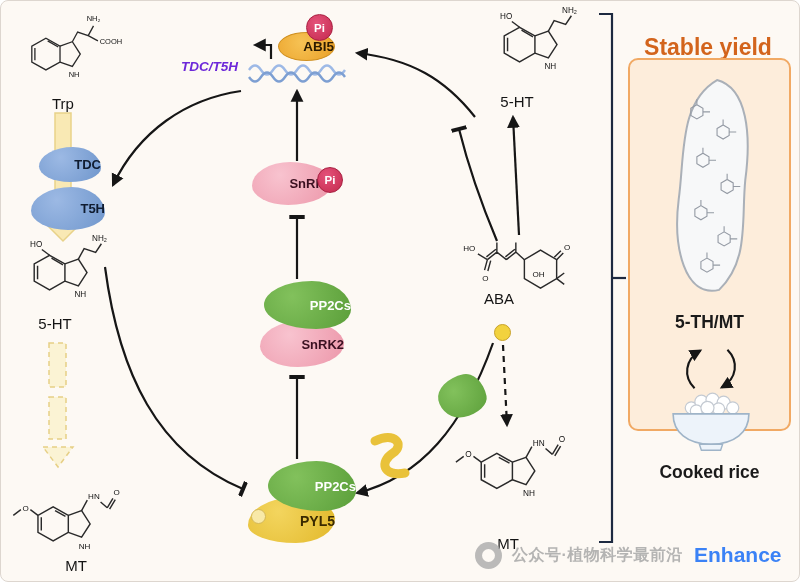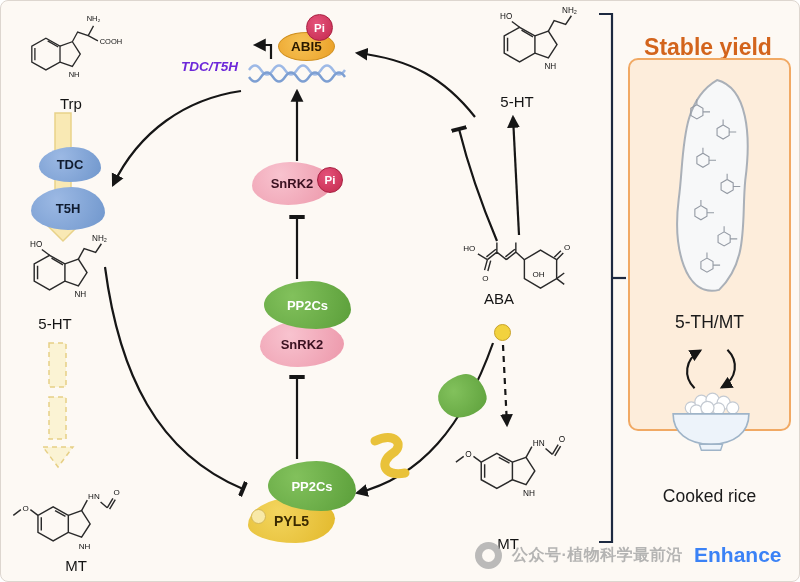--- a/index.html
+++ b/index.html
@@ -4,21 +4,21 @@
 <style>
   * { margin:0; padding:0; box-sizing:border-box; }
   body { font-family:"Liberation Sans","DejaVu Sans",sans-serif; background:#ffffff; }
   .canvas { position:relative; width:800px; height:582px; background:#fdf9f4;
             border:1px solid #ddd6cf; border-radius:8px; overflow:hidden; }
   svg.overlay { position:absolute; left:0; top:0; width:800px; height:582px; pointer-events:none; }
   .chem { position:absolute; }
   .mol-label { position:absolute; font-size:15px; color:#141414; text-align:center; width:60px; }
   .gene-label { position:absolute; left:180px; top:58px; font-style:italic; font-weight:bold;
                 font-size:13.5px; color:#6d28d9; }
-  .blob { position:absolute; display:flex; align-items:center; justify-content:center;
+  .blob { position:absolute; display:flex; align-items:center; justify-content:flex-end;
           font-size:13px; font-weight:600; }
   .blue  { background:radial-gradient(circle at 35% 30%, #9cb9e4, #6f96cc); color:#101c30;
            border-radius:55% 45% 50% 50% / 55% 60% 40% 45%; }
   .pink  { background:radial-gradient(circle at 35% 30%, #f8c3cf, #ec96a9); color:#3a1020;
            border-radius:48% 52% 55% 45% / 55% 50% 50% 45%; }
   .green { background:radial-gradient(circle at 32% 32%, #82c15c, #5a9e39); color:#ffffff;
            border-radius:55% 45% 40% 60% / 50% 60% 40% 50%; }
   .yellowb { background:radial-gradient(circle at 35% 30%, #f3d55e, #e2b82a); color:#3a2a00;
            border-radius:50% 50% 45% 55% / 60% 45% 55% 40%; }
   .orange { background:radial-gradient(circle at 40% 35%, #f6c254, #ea9f26); color:#2a1a00;
@@ -38,30 +38,30 @@
   .pyl5      { left:247px; top:497px; width:87px; height:45px; z-index:2; font-size:14px; }
   .aba-dot-bound { position:absolute; left:250px; top:508px; width:15px; height:15px; z-index:4;
         background:#f8e9a8; border:1px solid #d4b858; border-radius:50%; }
   .aba-dot-free { position:absolute; left:493px; top:323px; width:17px; height:17px;
         background:#f2d23e; border:1px solid #c8a22a; border-radius:50%; }
   .pyl5-free { position:absolute; left:437px; top:374px; width:48px; height:42px;
         background:radial-gradient(circle at 35% 35%, #82c15c, #5c9f3a);
         border-radius:62% 38% 55% 45% / 48% 62% 38% 52%; transform:rotate(-12deg); }
   .squiggle { position:absolute; left:362px; top:430px; }
   .panel { position:absolute; left:627px; top:57px; width:163px; height:373px;
-           background:#fdeddb; border:2px solid #f1a964; border-radius:10px; }
+           background:#fdeddb; border:2px solid #f1a964; border-radius:10px;font-weight:bold; }
   .panel-title { position:absolute; left:624px; top:17px; width:166px; text-align:center;
            font-size:23px; font-weight:bold; color:#d3641c;margin-top:16px; }
   .p-grain { position:absolute; left:24px; top:14px; }
   .p-product { position:absolute; left:0; top:252px; width:100%; text-align:center;
            font-size:17.5px; color:#1a1a1a; }
   .p-cycle { position:absolute; left:46px; top:280px; }
   .p-bowl { position:absolute; left:33px; top:330px; }
   .p-food { position:absolute; left:0; top:402px; width:100%; text-align:center;
-           font-size:17.5px; color:#1a1a1a;margin-top:24px; }
+           font-size:17.5px; color:#1a1a1a; }
   .enhance { position:absolute; left:693px; top:542px; font-size:21px; font-weight:bold;
            color:#3b82f6; }
   .watermark { position:absolute; left:474px; top:541px; display:flex; align-items:center;
            gap:10px; opacity:.8; z-index:6; }
   .wm-circle { width:27px; height:27px; border-radius:50%; background:#ababab; position:relative; }
   .wm-circle::after { content:""; position:absolute; left:7px; top:7px; right:7px; bottom:7px;
            border-radius:50%; background:#fdf9f4; }
   .wm-text { font-size:16px; color:#a3a3a3; font-weight:600; letter-spacing:.5px; }
   .chem text { fill:#111; font-size:8.5px; font-family:"Liberation Sans","DejaVu Sans",sans-serif; }
   .chem path { stroke:#2a2a2a; stroke-width:1.5; fill:none; }
@@ -115,21 +115,21 @@
 
   <svg class="chem" style="left:22px;top:8px;width:104px;height:84px" viewBox="0 0 118 95">
     <path d="M10,42 L10,60 L26,69 L42,60 L42,42 L26,33 Z"></path>
     <path d="M13.5,44 L13.5,58 M28,36 L40,43"></path>
     <path d="M42,42 L56,37 L65,51 L56,65 L42,60"></path>
     <path d="M56,37 L62,26 L74,30 L80,19 M74,30 L85,36"></path>
     <text x="80" y="14" text-anchor="middle">NH₂</text>
     <text x="87" y="40" text-anchor="start">COOH</text>
     <text x="58" y="77" text-anchor="middle">NH</text>
   </svg>
-  <div class="mol-label" style="left:40px;top:94px">Trp</div>
+  <div class="mol-label" style="left:32px;top:94px">Trp</div>
 
   <svg class="chem" style="left:14px;top:234px;width:96px;height:77px" viewBox="0 0 100 80">
     <path d="M28,15 L36,21"></path>
     <path d="M20,30 L20,48 L36,57 L52,48 L52,30 L36,21 Z"></path>
     <path d="M23.5,32 L23.5,46 M38,24 L50,31"></path>
     <path d="M52,30 L66,25 L75,39 L66,53 L52,48"></path>
     <path d="M66,25 L72,14 L84,18 L90,9"></path>
     <text x="22" y="12" text-anchor="middle">HO</text>
     <text x="88" y="6" text-anchor="middle">NH₂</text>
     <text x="68" y="65" text-anchor="middle">NH</text>

